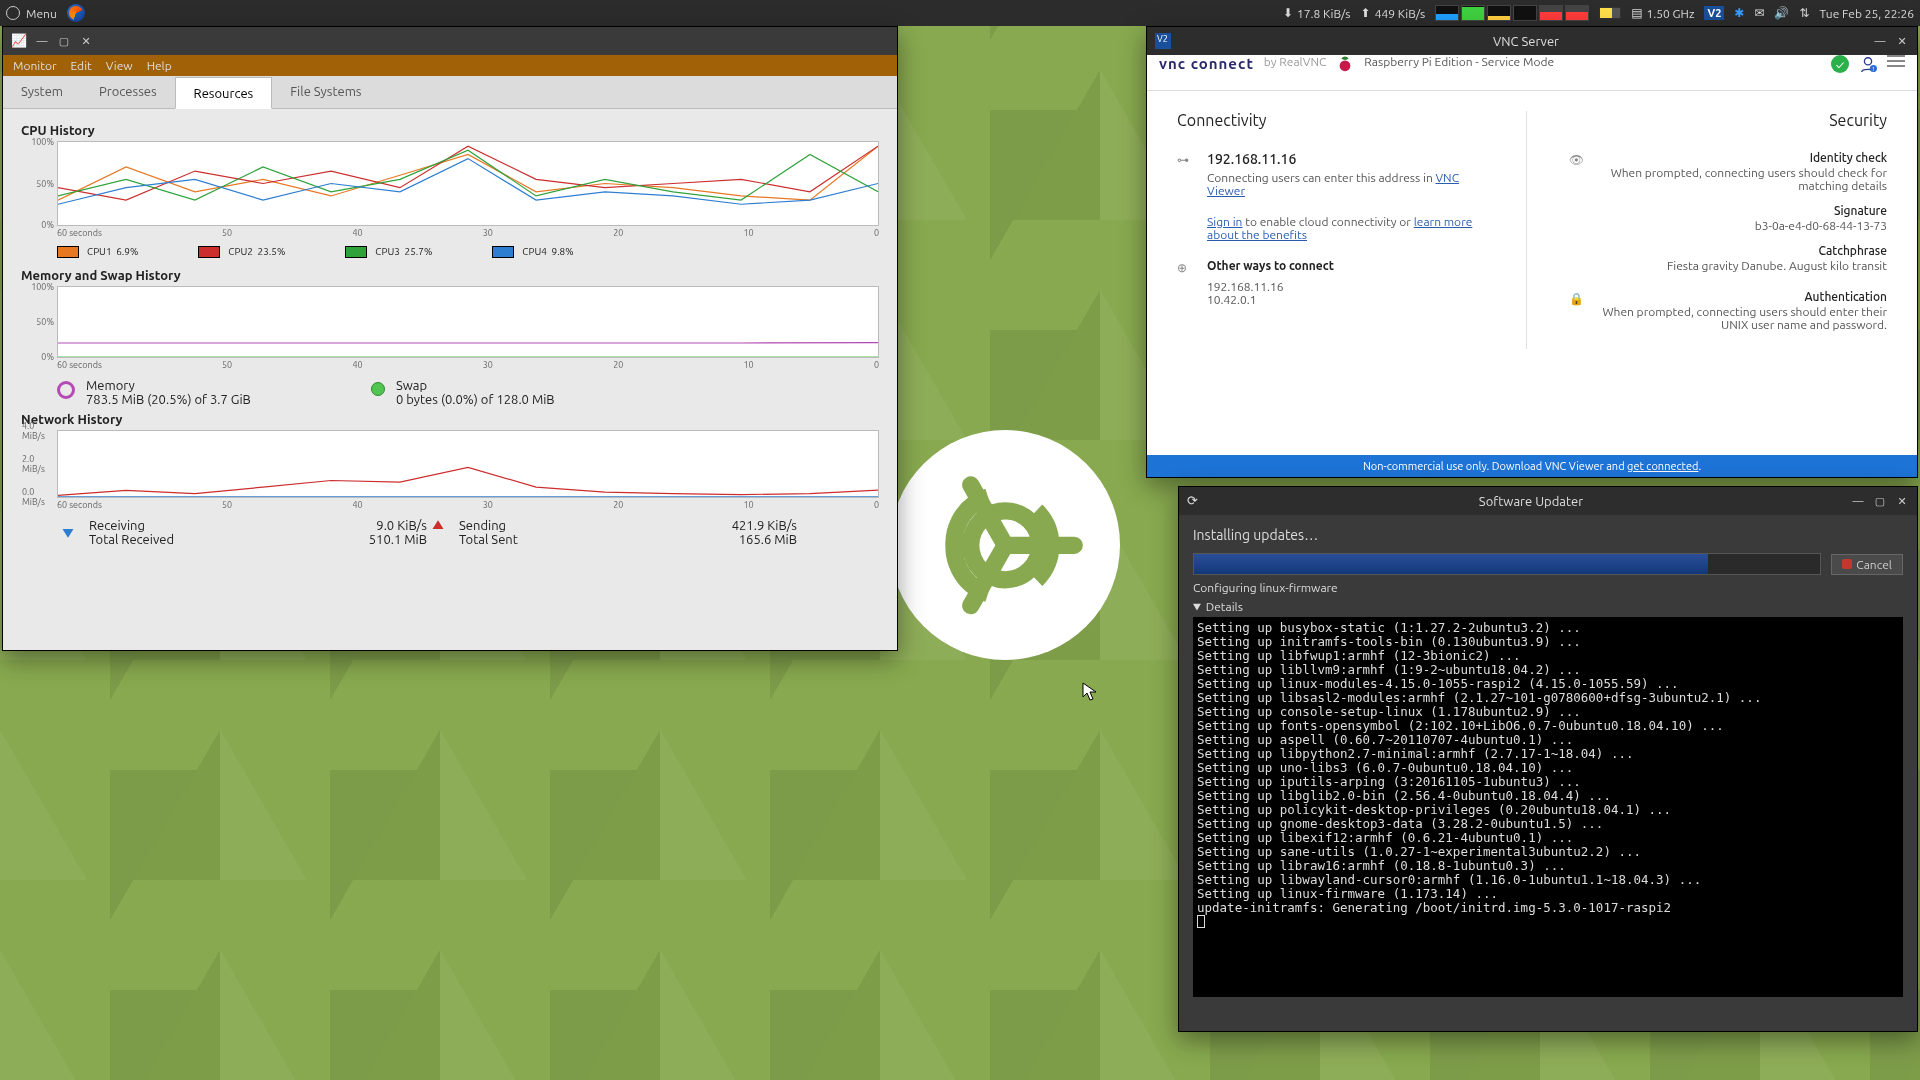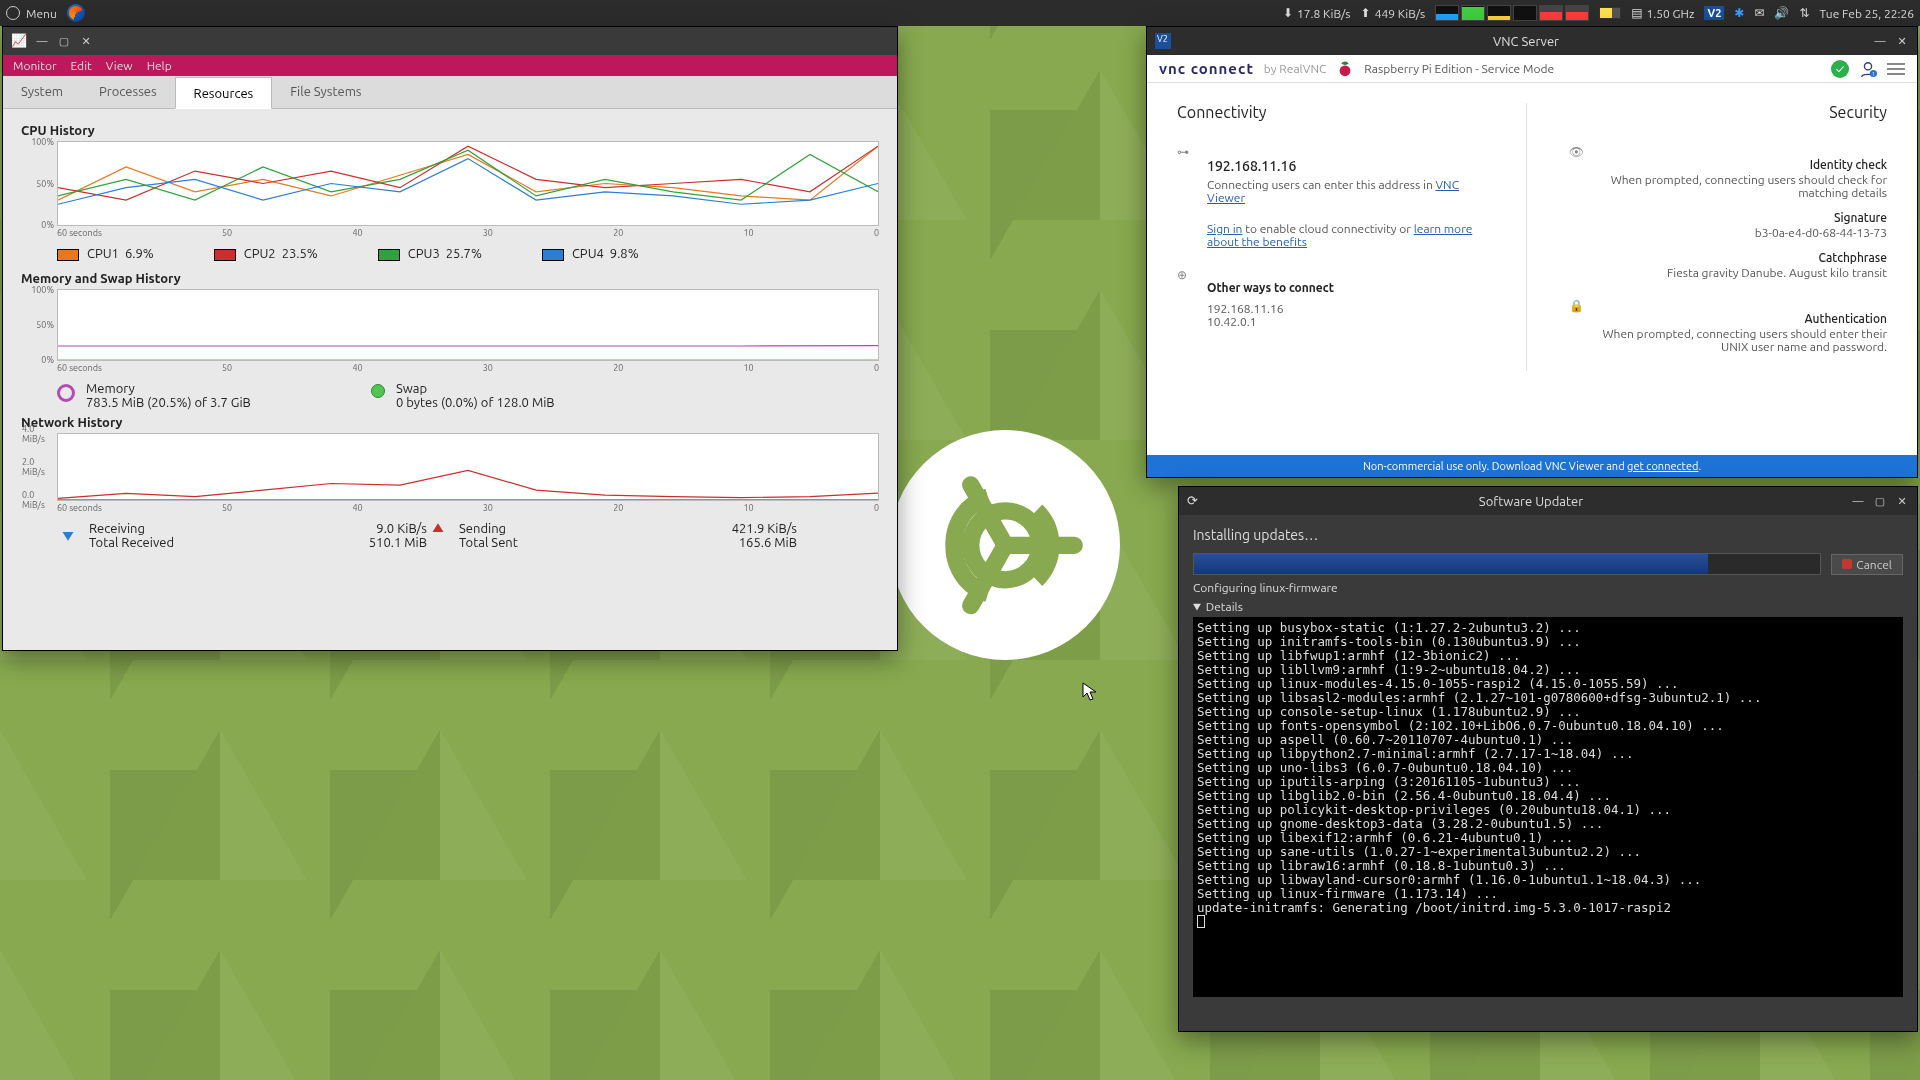--- a/index.html
+++ b/index.html
@@ -54,64 +54,64 @@
     height:28px; background:#3a3a3a; color:#ddd; display:flex; align-items:center; padding:0 8px;
     font-size:13px;
   }
   .titlebar .ticon { width:16px; height:16px; margin-right:8px; }
   .titlebar .ttitle { flex:1; text-align:center; }
   .titlebar .tbtns { display:flex; gap:8px; }
   .titlebar .tbtn { width:14px;height:14px;display:flex;align-items:center;justify-content:center;color:#ccc;cursor:pointer;font-size:11px;}
 
   
   #sysmon { left:2px; top:26px; width:896px; height:625px; background:#e9e9e9; }
-  #sysmon .menubar { background:#be185d; color:#ddd; font-size:12px; display:flex; gap:14px; padding:4px 10px; }
+  #sysmon .menubar { background:#a16207; color:#ddd; font-size:12px; display:flex; gap:14px; padding:4px 10px; }
   #sysmon .menubar span { cursor:pointer; }
   #sysmon .tabs { display:flex; background:#dcdcdc; border-bottom:1px solid #bbb; }
   #sysmon .tab { padding:8px 18px; font-size:13px; color:#555; cursor:pointer; }
   #sysmon .tab.active { background:#fff; color:#000; border:1px solid #bbb; border-bottom:1px solid #fff; position:relative; top:1px; }
   #sysmon .body { padding:8px 18px; background:#e9e9e9; flex:1; overflow:auto;}
   #sysmon h4 { font-size:13px; font-weight:bold; margin:6px 0 4px; }
   .chartbox { background:#fff; border:1px solid #bbb; height:85px; position:relative; margin-left:36px;}
   .chartbox.mem { height:72px; }
   .chartbox.net { height:68px; }
   .yaxis { position:absolute; left:-36px; top:0; bottom:0; width:34px; font-size:9px; color:#666; }
   .yaxis span { position:absolute; right:2px; transform:translateY(-50%); }
   .xaxis { font-size:9px; color:#666; display:flex; justify-content:space-between; margin-left:36px; margin-top:2px;}
-  .legend { display:flex; gap:60px; margin:8px 0 10px 36px; font-size:13px;}
+  .legend { display:flex; gap:60px; margin:8px 0 10px 36px; font-size:10px;}
   .legend .sw { display:inline-block;width:22px;height:12px;border:1px solid #000;margin-right:8px;vertical-align:middle;}
   .memswap-row { display:flex; gap:120px; margin:8px 0 6px 36px; font-size:13px;align-items:flex-end;}
   .mem-dot { display:inline-block;width:18px;height:18px;border-radius:50%;border:3px solid #b44ab4; margin-right:8px;vertical-align:middle;position:relative;top:3px;}
   .swap-dot { display:inline-block;width:14px;height:14px;border-radius:50%;background:#51c451;border:1px solid #2b8b2b;margin-right:8px;vertical-align:middle;position:relative;top:2px;}
   .netrow { display:flex; margin:8px 0 4px 36px; font-size:13px;}
   .netcol { width:370px; display:flex; gap:10px; }
   .netarrow { width:22px;height:22px; }
   .netcol .vals { flex:1; }
   .netcol .line { display:flex; justify-content:space-between; }
 
   
   #vnc { left:1146px; top:26px; width:772px; height:452px; background:#fff;}
   #vnc .titlebar { background:#2d2d2d; }
-  #vnc .brandbar { height:28px; background:#fff; border-bottom:1px solid #ddd; display:flex; align-items:center; padding:0 12px; gap:10px; font-size:12px; color:#555;}
+  #vnc .brandbar { height:36px; background:#fff; border-bottom:1px solid #ddd; display:flex; align-items:flex-start; padding:0 12px; gap:10px; font-size:12px; color:#555;}
   #vnc .brandbar .spacer{flex:1;}
   #vnc .brand-vnc { font-family:sans-serif; font-weight:bold; letter-spacing:1px; color:#2a2a6a; font-size:15px;}
   #vnc .brand-by{color:#999;font-size:12px;}
   #vnc .pi-logo{width:18px;height:18px;}
   #vnc .check { width:18px;height:18px;background:#2bb04a;border-radius:50%;display:flex;align-items:center;justify-content:center;color:#fff;font-size:12px;}
   #vnc .usericon{width:18px;height:18px;color:#2b3c8f;position:relative;}
   #vnc .hamb { width:18px; display:flex;flex-direction:column;gap:3px;cursor:pointer;}
   #vnc .hamb span{height:2px;background:#888;}
   #vnc .content { display:flex; padding:20px 30px; gap:11px; font-size:12px; color:#555;}
   #vnc .col { flex:1; }
   #vnc .col.left { border-right:1px solid #e0e0e0; padding-right:30px;}
   #vnc .col.right { padding-left:30px;text-align:right;}
   #vnc h3 { font-size:16px; color:#222; font-weight:normal; margin-bottom:22px;}
   #vnc .row { display:flex; gap:14px; margin-bottom:18px;}
   #vnc .row .ic { width:16px;color:#888;flex-shrink:0;margin-top:2px;}
-  #vnc .row .txt { flex:1;margin-top:15px;}
+  #vnc .row .txt { flex:1;}
   #vnc .ip { font-size:14px; color:#222; font-weight:500; margin-bottom:4px;}
   #vnc .label { font-size:12px; color:#222; font-weight:500; margin-bottom:2px;}
   #vnc a { color:#2a5db0; text-decoration:underline; cursor:pointer;}
   #vnc .banner { position:absolute; left:0; right:0; bottom:0; height:22px; background:#1e73d6; color:#fff; font-size:11px; display:flex; align-items:center; justify-content:center;}
   #vnc .banner a{color:#fff;}
 
   
   #upd { left:1178px; top:486px; width:740px; height:546px; background:#3a3a3a; color:#ddd;}
   #upd .titlebar{background:#2d2d2d;}
   #upd .updbody{padding:12px 14px; background:#3a3a3a;}

